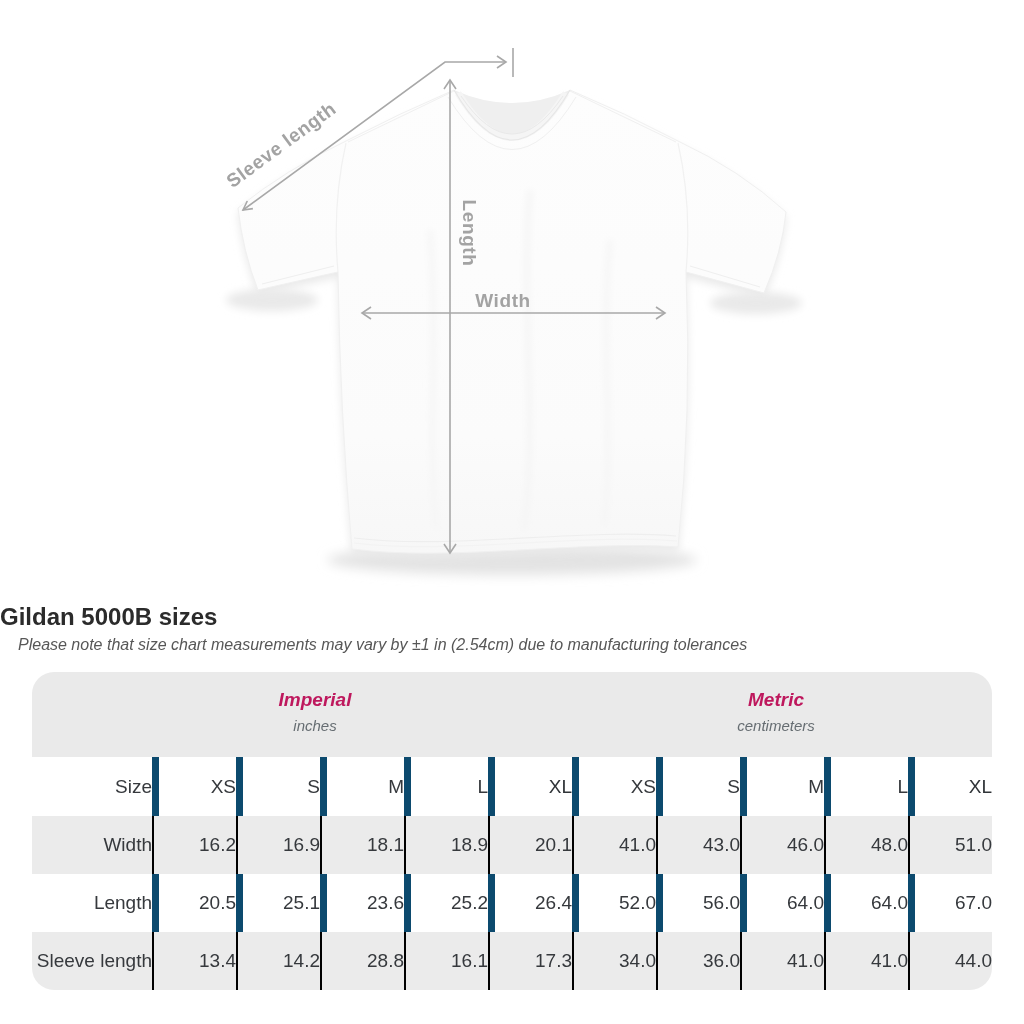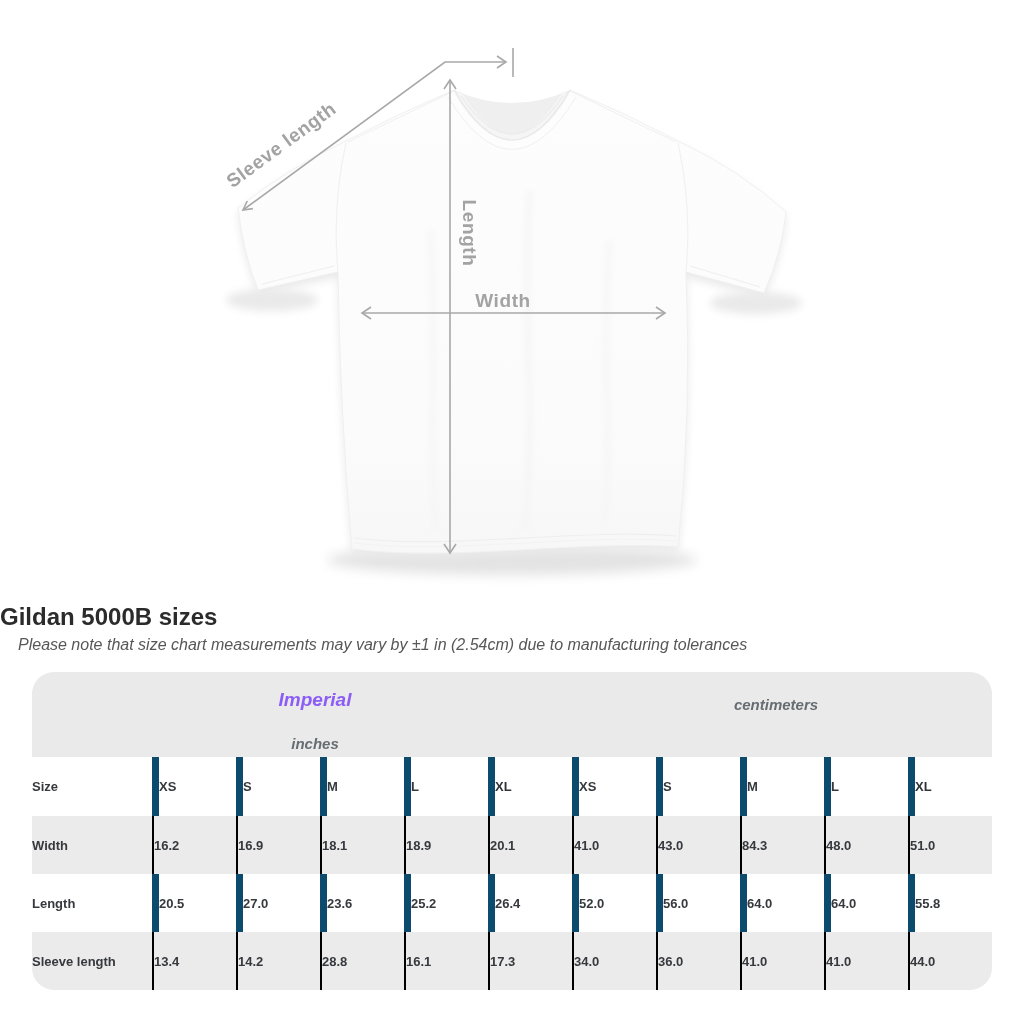--- a/index.html
+++ b/index.html
@@ -21,30 +21,30 @@
   }
   
   .size-table{position:absolute;left:32px;top:672px;width:960px;}
   .unit-band{
     position:relative;width:960px;height:85px;background:#eaeaea;
     border-radius:22px 22px 0 0;
   }
   .band-group{position:absolute;top:0;height:85px;text-align:center;}
   .band-group.imperial{left:103px;width:360px;}
   .band-group.metric{left:564px;width:360px;}
-  .band-title{margin-top:17px;font-size:19px;font-weight:bold;font-style:italic;color:#8b5cf6;}
-  .band-sub{margin-top:24px;font-size:15px;font-style:italic;color:#666d72;font-weight:bold;}
+  .band-title{margin-top:17px;font-size:19px;font-weight:bold;font-style:italic;color:#be185d;}
+  .band-sub{margin-top:6px;font-size:15px;font-style:italic;color:#666d72;}
   table.sizes{
     width:960px;border-collapse:separate;border-spacing:0;table-layout:fixed;
   }
   table.sizes col.c-label{width:120px;}
   table.sizes col.c-val{width:84px;}
   table.sizes td, table.sizes th{
-    padding:0;margin:0;text-align:left;vertical-align:middle;
-    font-size:13px;font-weight:bold;color:#36393d;height:58px;
+    padding:0;margin:0;text-align:right;vertical-align:middle;
+    font-size:19px;font-weight:normal;color:#36393d;height:58px;
   }
   tr.size-row td, tr.size-row th{height:59px;}
   tr.row-white{background:#ffffff;}
   tr.row-alt{background:#ebebeb;}
   tr.row-white td, tr.row-white th{border-left:7px solid #0c4a6e;}
   tr.row-alt td, tr.row-alt th{border-left:2px solid #000000;}
   tr.row-white th.row-label, tr.row-alt th.row-label{border-left:none;}
   th.row-label{font-weight:bold;color:#6d747a;}
   td.size-head{color:#7d848b;}
   td.size-head.hl{color:#303438;}
@@ -144,20 +144,21 @@
   <div class="tolerance-note">Please note that size chart measurements may vary by ±1 in (2.54cm) due to manufacturing tolerances</div>
 
   <div class="size-table">
 
     <div class="unit-band">
       <div class="band-group imperial">
         <div class="band-title">Imperial</div>
         <div class="band-sub">inches</div>
       </div>
       <div class="band-group metric">
+        <div class="band-title">Metric</div>
         <div class="band-sub">centimeters</div>
       </div>
     </div>
 
     <table class="sizes">
       <colgroup>
         <col class="c-label">
         <col class="c-val">
           <col class="c-val">
           <col class="c-val">
@@ -187,37 +188,37 @@
 
       <tr class="row-alt">
         <th class="row-label">Width</th>
         <td>16.2</td>
         <td>16.9</td>
         <td>18.1</td>
         <td>18.9</td>
         <td>20.1</td>
         <td>41.0</td>
         <td>43.0</td>
-        <td>84.3</td>
+        <td>46.0</td>
         <td>48.0</td>
         <td>51.0</td>
       </tr>
 
       <tr class="row-white">
         <th class="row-label">Length</th>
         <td>20.5</td>
-        <td>27.0</td>
+        <td>25.1</td>
         <td>23.6</td>
         <td>25.2</td>
         <td>26.4</td>
         <td>52.0</td>
         <td>56.0</td>
         <td>64.0</td>
         <td>64.0</td>
-        <td>55.8</td>
+        <td>67.0</td>
       </tr>
 
       <tr class="row-alt last-row">
         <th class="row-label">Sleeve length</th>
         <td>13.4</td>
         <td>14.2</td>
         <td>28.8</td>
         <td>16.1</td>
         <td>17.3</td>
         <td>34.0</td>

